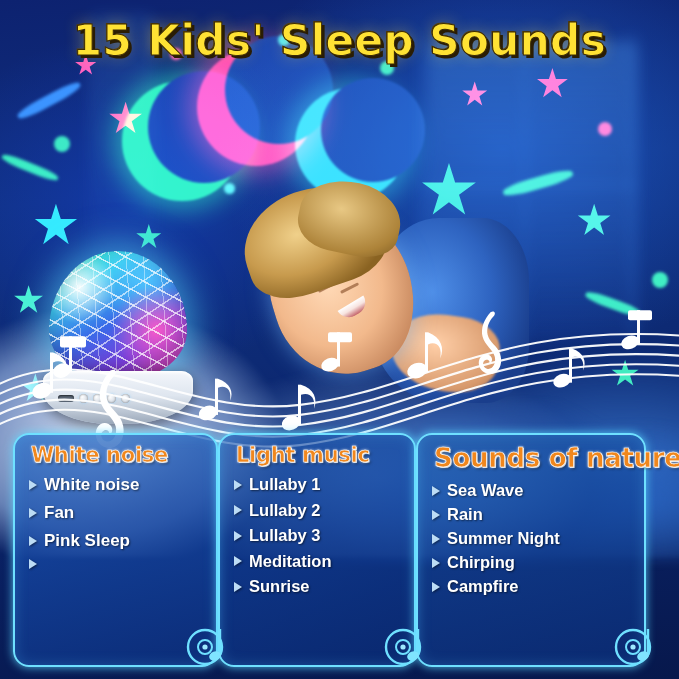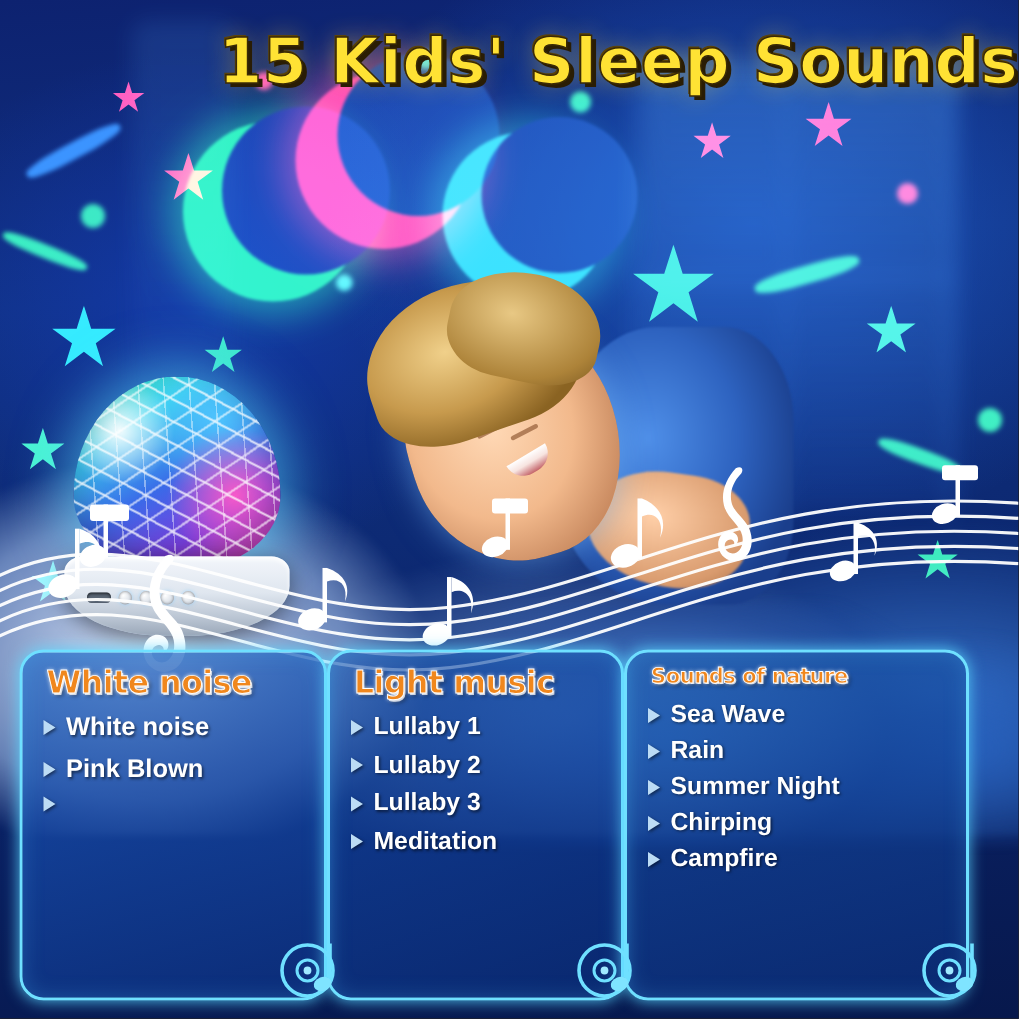--- a/index.html
+++ b/index.html
@@ -128,21 +128,21 @@
   .dot{position:absolute;border-radius:50%;mix-blend-mode:screen;filter:blur(1.6px);}
   .ray{position:absolute;mix-blend-mode:screen;filter:blur(1.4px);border-radius:40%;}
 
   
   .staffwrap{position:absolute;left:0;top:43%;width:100%;height:23%;pointer-events:none;}
   .staffwrap svg{width:100%;height:100%;overflow:visible;}
 
   
   .title{
     position:absolute;left:0;top:16px;width:100%;
-    text-align:right;
+    text-align:center;
     font-family:"DejaVu Sans",sans-serif;
     font-weight:bold;
     font-size:42px;
     letter-spacing:.5px;
     color:#ffe234;
     -webkit-text-stroke:1px #3a2a05;
     text-shadow:
       3px 3px 0 #2a1d04,
       -1px -1px 0 #5a4208,
       0 0 16px rgba(255,220,60,.45);
@@ -166,21 +166,21 @@
   .p3 .pbody{background:linear-gradient(165deg, rgba(30,92,172,.62) 0%, rgba(18,66,150,.70) 45%, rgba(11,46,122,.78) 100%);}
   .pinner{position:relative;z-index:3;padding:10px 10px 0 16px;}
   .phead{
     font-family:"DejaVu Sans",sans-serif;
     font-weight:bold;font-size:21px;letter-spacing:-.3px;
     color:#f0871d;
     -webkit-text-stroke:.6px #fff;
     text-shadow:0 0 3px #fff, 1px 1px 0 rgba(255,255,255,.75), 2px 2px 3px rgba(0,0,0,.45);
     margin:0 0 8px 2px;white-space:nowrap;
   }
-  .p3 .phead{font-size:14px;}
+  .p3 .phead{font-size:26px;}
   .plist{list-style:none;margin:0;padding:0;}
   .plist li{
     display:flex;align-items:center;gap:7px;
     color:#fff;font-family:"Liberation Sans",sans-serif;
     font-weight:bold;font-size:16.5px;
     text-shadow:1px 1px 2px rgba(0,0,0,.55);
     margin-bottom:5.5px;white-space:nowrap;
   }
   .p1 .plist li{font-size:17px;margin-bottom:8px;}
   .p2 .plist li{font-size:16.5px;margin-bottom:6.5px;}
@@ -364,21 +364,25 @@
       <div class="pbody"></div>
       <div class="pinner">
         <h2 class="phead">White noise</h2>
         <ul class="plist">
           <li>
               <span class="arrow"></span>
               <span>White noise</span>
             </li>
           <li>
               <span class="arrow"></span>
-              <span>Pink Blown</span>
+              <span>Fan</span>
+            </li>
+          <li>
+              <span class="arrow"></span>
+              <span>Pink Sleep</span>
             </li>
           <li>
               <span class="arrow"></span>
             </li>
         </ul>
       </div>
       <div class="disc">
         <svg viewBox="0 0 50 50">
           <circle cx="21" cy="28" r="17" fill="none" stroke="#6fe0ff" stroke-width="2.4"></circle>
           <circle cx="21" cy="28" r="7" fill="none" stroke="#6fe0ff" stroke-width="2"></circle>
@@ -403,20 +407,24 @@
               <span>Lullaby 2</span>
             </li>
           <li>
               <span class="arrow"></span>
               <span>Lullaby 3</span>
             </li>
           <li>
               <span class="arrow"></span>
               <span>Meditation</span>
             </li>
+          <li>
+              <span class="arrow"></span>
+              <span>Sunrise</span>
+            </li>
         </ul>
       </div>
       <div class="disc">
         <svg viewBox="0 0 50 50">
           <circle cx="21" cy="28" r="17" fill="none" stroke="#6fe0ff" stroke-width="2.4"></circle>
           <circle cx="21" cy="28" r="7" fill="none" stroke="#6fe0ff" stroke-width="2"></circle>
           <circle cx="21" cy="28" r="2.6" fill="#9fe9ff"></circle>
           <path d="M36,10 L36,36" stroke="#6fe0ff" stroke-width="2.4" fill="none"></path>
           <ellipse cx="31" cy="37" rx="6" ry="4.6" fill="#7fe4ff" transform="rotate(-20 31 37)"></ellipse>
         </svg>

